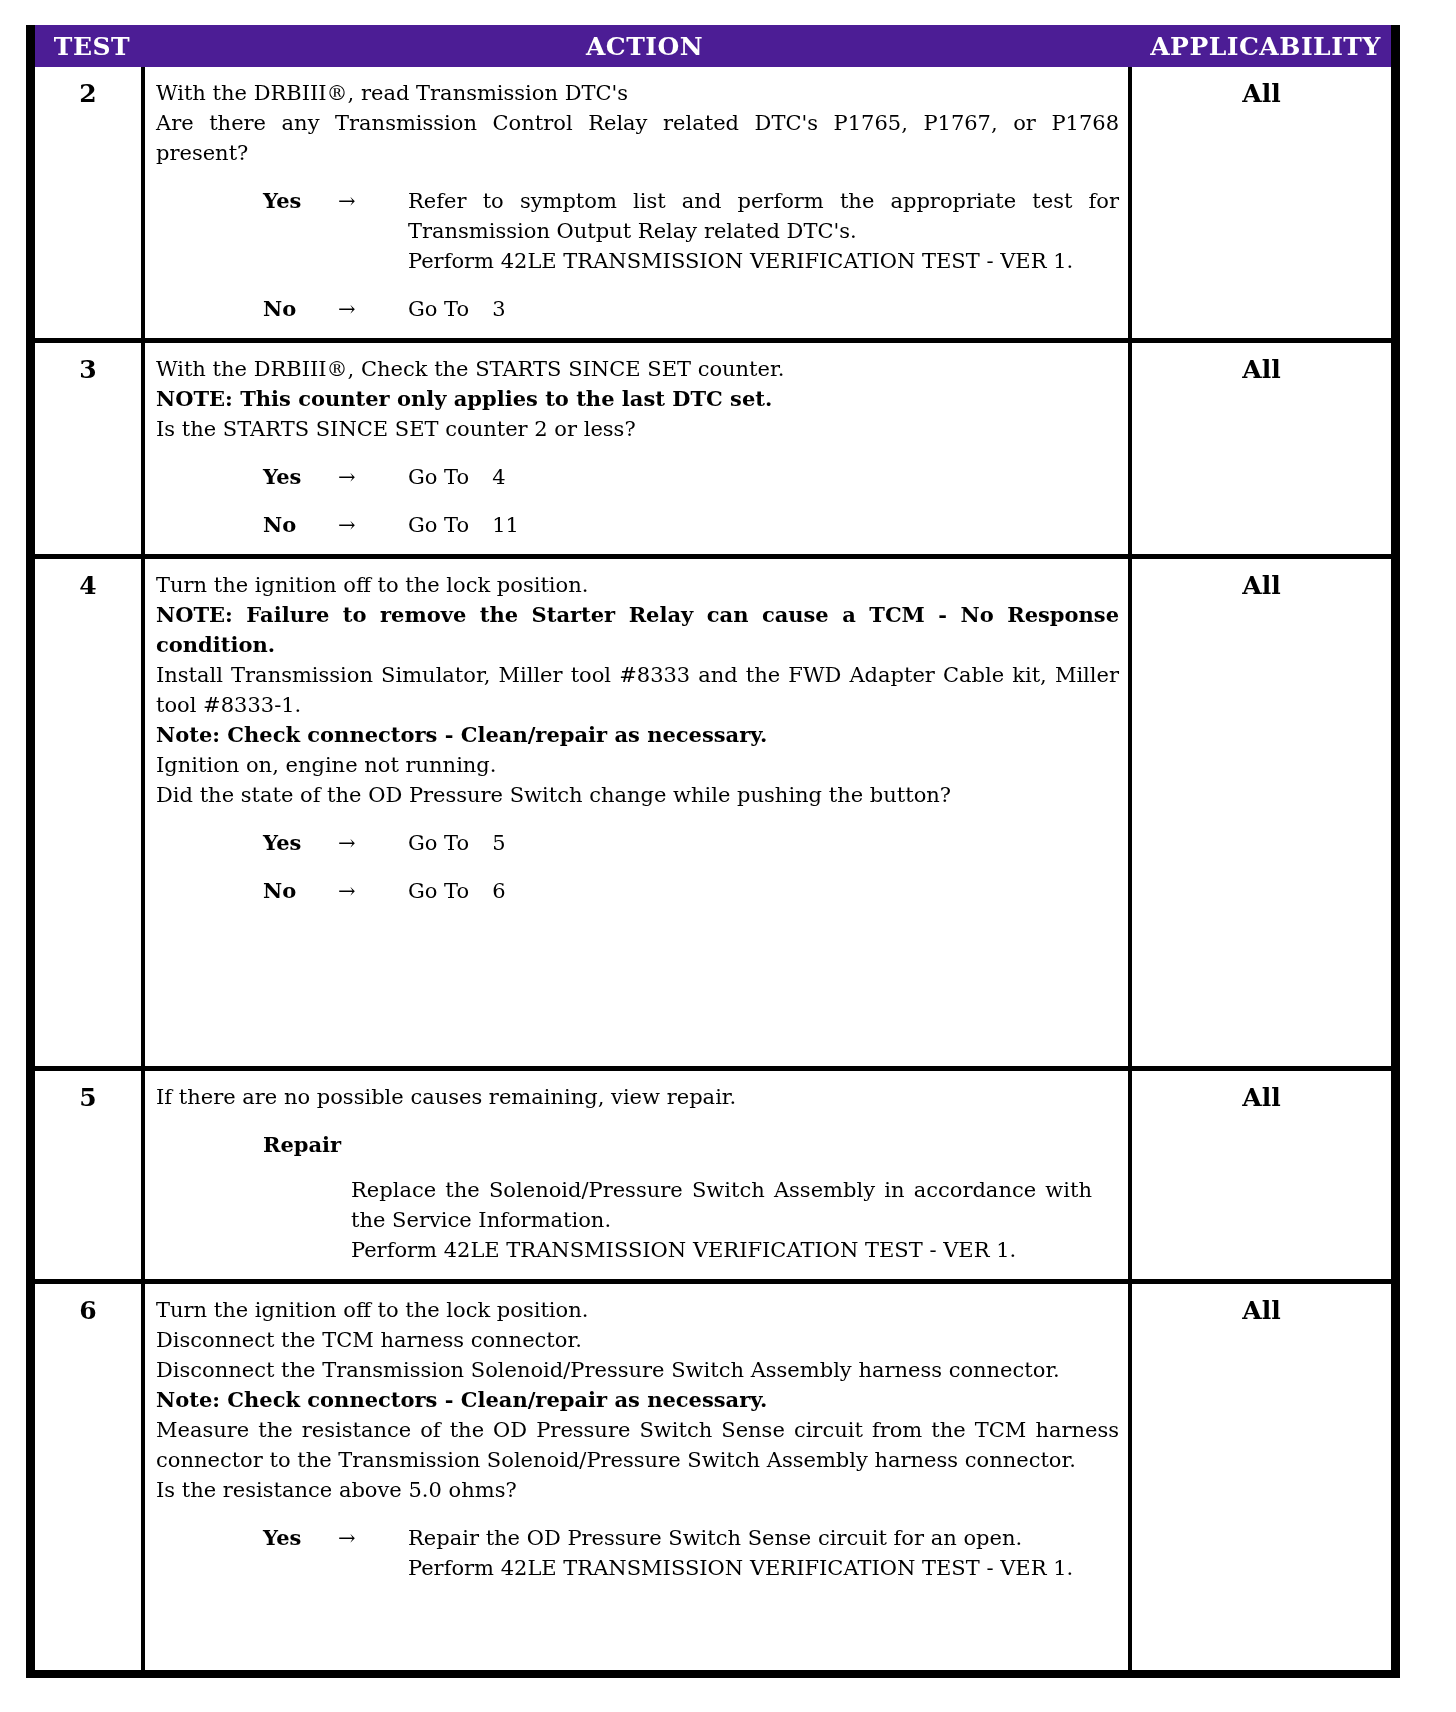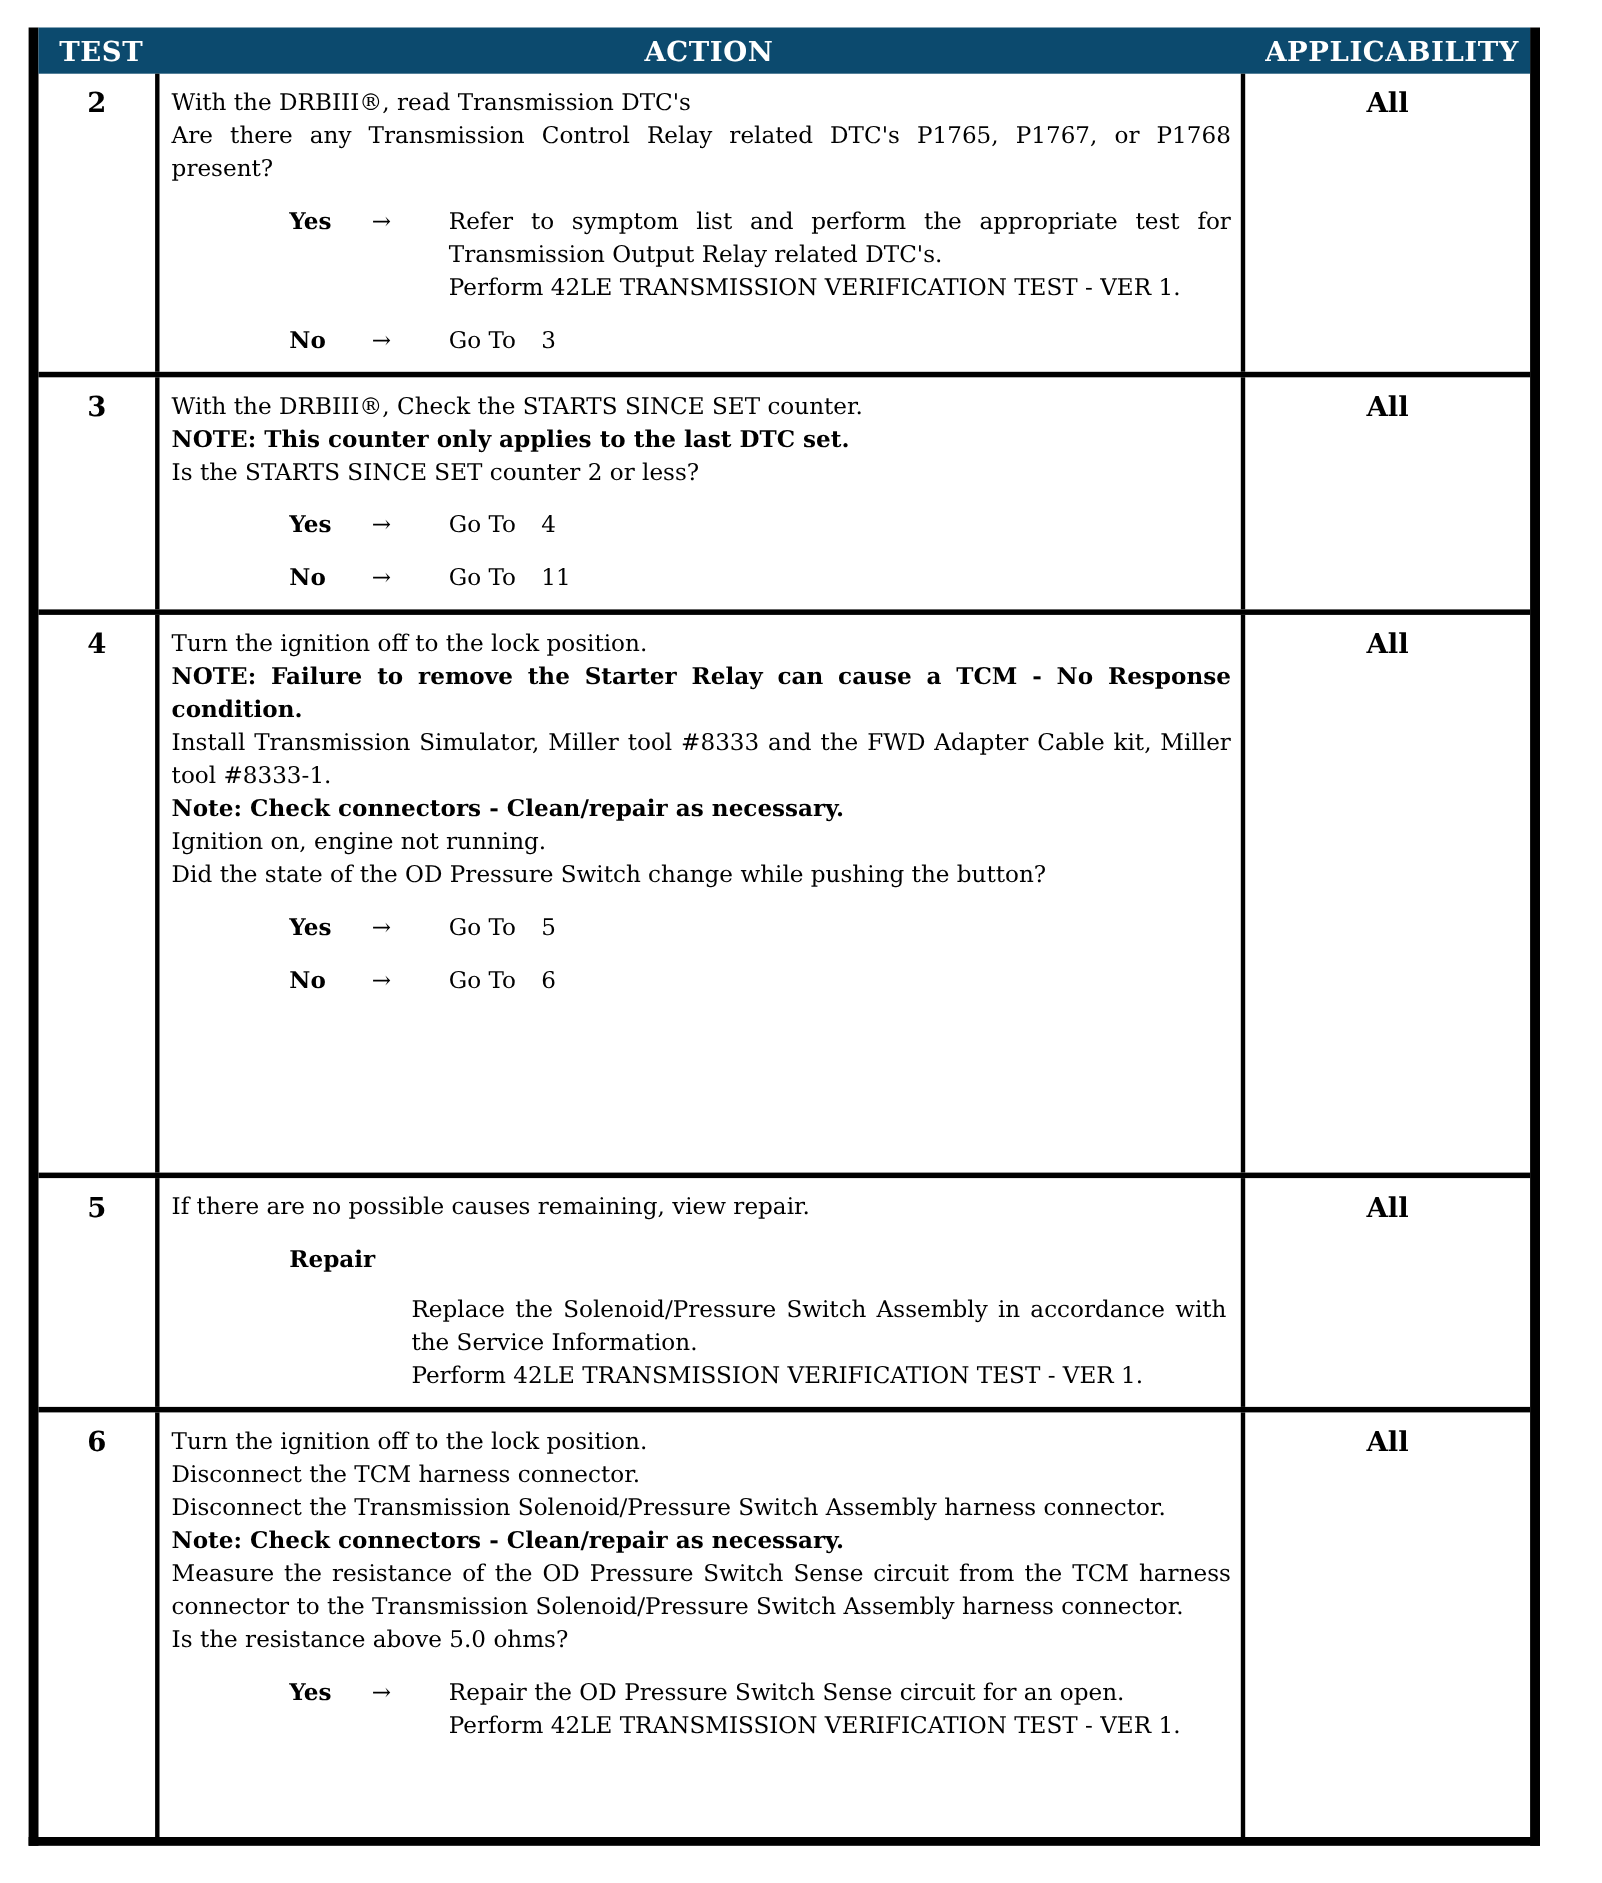--- a/index.html
+++ b/index.html
@@ -26,21 +26,21 @@
     border-left: 9px solid #000;
     border-right: 9px solid #000;
     border-bottom: 8px solid #000;
     background: #fff;
   }
   
   .thead {
     display: flex;
     align-items: center;
     height: 42px;
-    background: #0c4a6e;
+    background: #4c1d95;
     color: #fff;
     font-size: 25px;
     font-weight: bold;
     letter-spacing: 0.5px;
   }
   .h-test  { width: 114px; flex: none; text-align: center; }
   .h-action{ width: 991px; flex: none; text-align: center; }
   .h-appl  { flex: 1; text-align: center; }
   
   .trow {
@@ -93,21 +93,21 @@
   }
   .b-label { width: 60px; flex: none; font-weight: bold; }
   .b-arrow { width: 55px; flex: none; }
   .b-text  { flex: 1; text-align: justify; }
   .goto-target { margin-left: 23px; }
   .branch.stacked { flex-wrap: wrap; }
   .branch.stacked .b-arrow { width: 0; }
   .branch.stacked .b-text {
     flex: none;
     width: calc(100% - 115px);
-    margin-left: 111px;
+    margin-left: 88px;
   }
 </style>
 </head>
 <body>
 
 <div class="page">
   <div class="doc-table">
     <div class="thead">
       <div class="h-test">TEST</div>
       <div class="h-action">ACTION</div>

